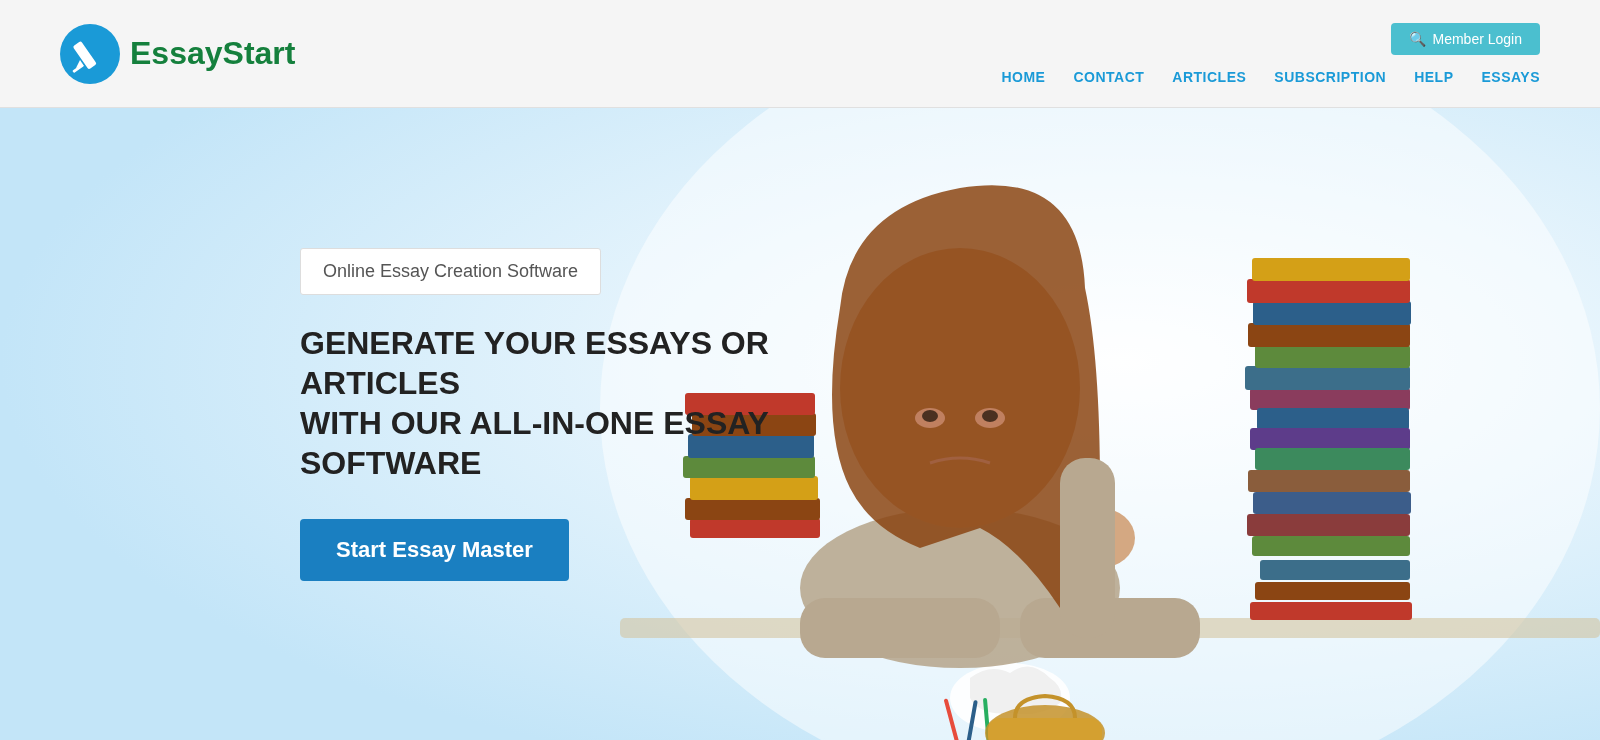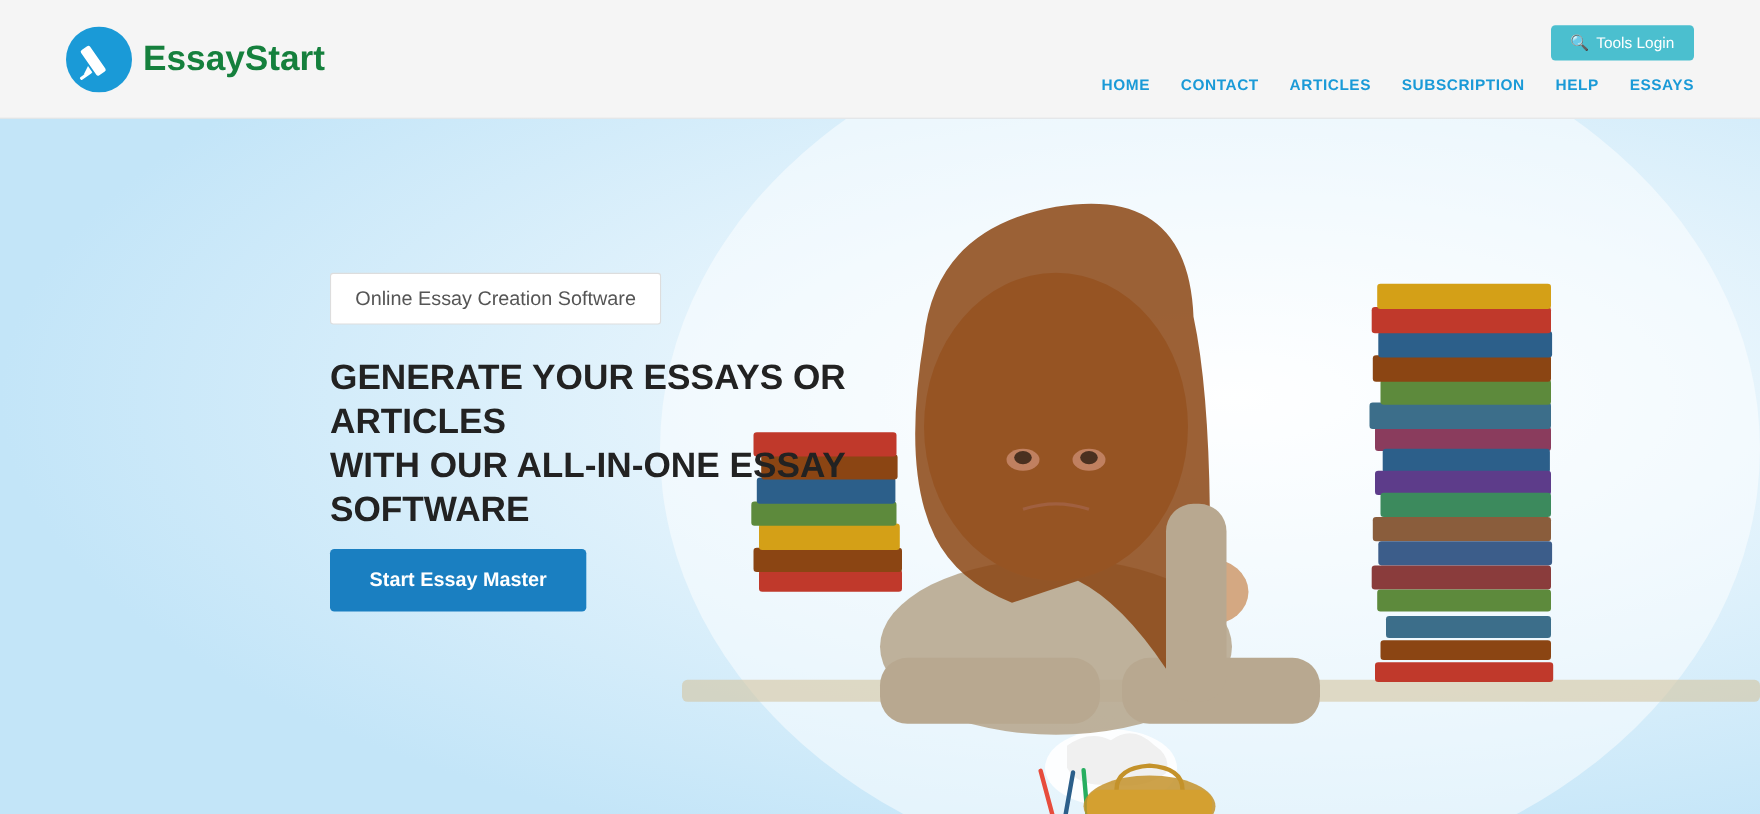--- a/index.html
+++ b/index.html
@@ -88,34 +88,34 @@
     }
     .hero-subtitle-box span {
       font-size: 18px;
       color: #555;
     }
     .hero-heading {
       font-size: 32px;
       font-weight: 900;
       color: #222;
       line-height: 1.25;
-      margin-bottom: 16px;
+      margin-bottom: 36px;
       text-transform: uppercase;
       max-width: 560px;
     }
     .hero-buttons {
       display: flex;
       gap: 18px;
     }
     .btn-primary {
       background: #1a7fc1;
       color: white;
       border: none;
       padding: 18px 36px;
-      font-size: 18px;
+      font-size: 22px;
       font-weight: 700;
       border-radius: 4px;
       cursor: pointer;
     }
     .btn-secondary {
       background: white;
       color: #333;
       border: 2px solid #ccc;
       padding: 18px 36px;
       font-size: 18px;
@@ -136,21 +136,21 @@
       <rect x="12" y="43" width="12" height="3" rx="1" fill="white" transform="rotate(-35 18 44.5)"></rect>
     </svg>
     <span class="logo-text">
       <span>Essay</span><span>Start</span>
     </span>
   </div>
 
   <div class="header-right">
     <button class="member-login-btn">
       <span>🔍</span>
-      <span>Tools Login</span>
+      <span>Member Login</span>
     </button>
     <nav class="nav">
       <a href="#">HOME</a>
       <a href="#">CONTACT</a>
       <a href="#">ARTICLES</a>
       <a href="#">SUBSCRIPTION</a>
       <a href="#">HELP</a>
       <a href="#">ESSAYS</a>
     </nav>
   </div>

